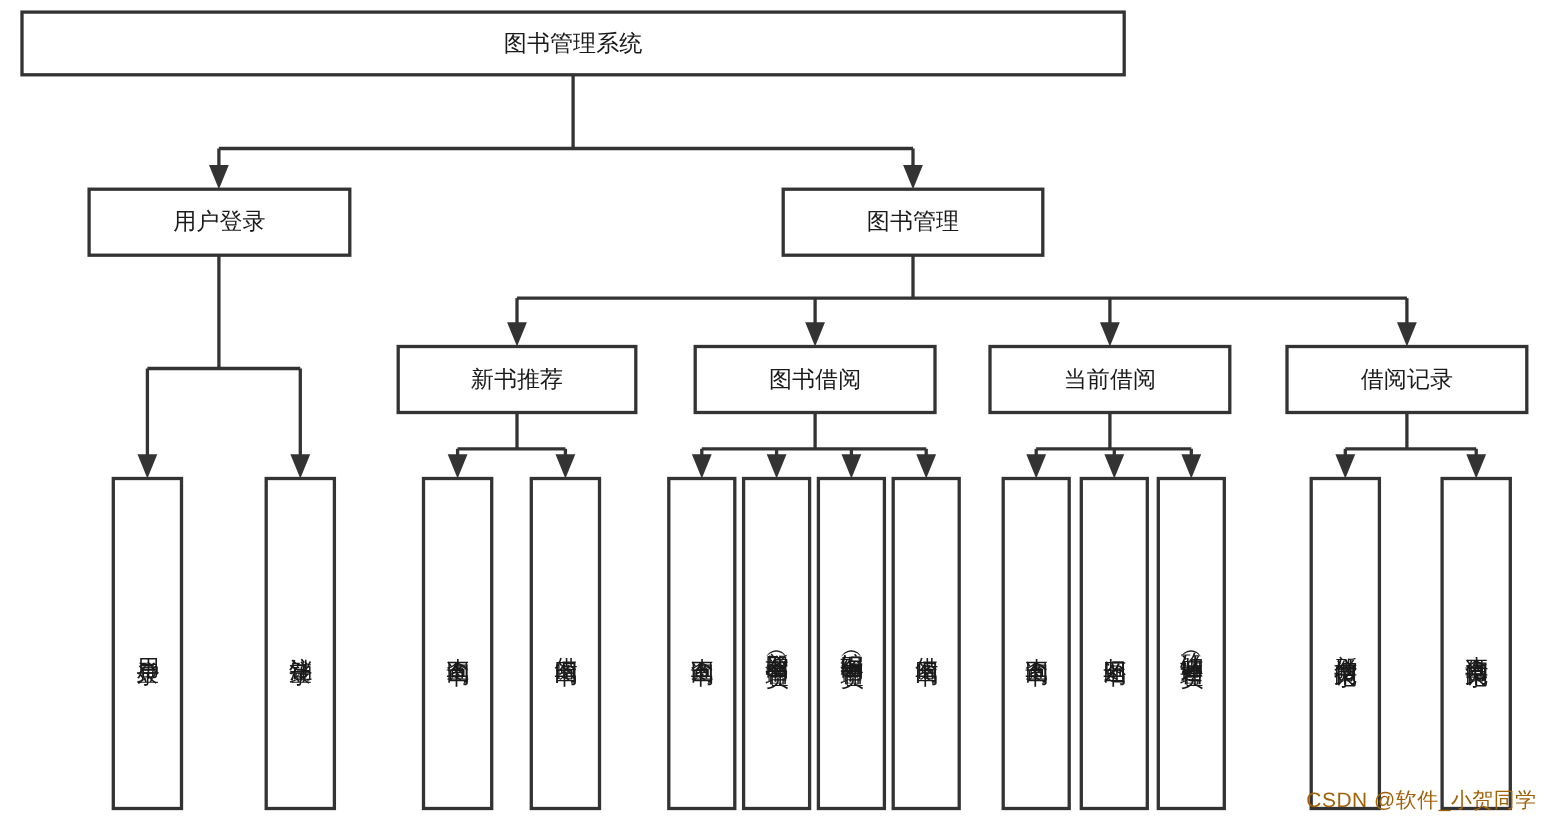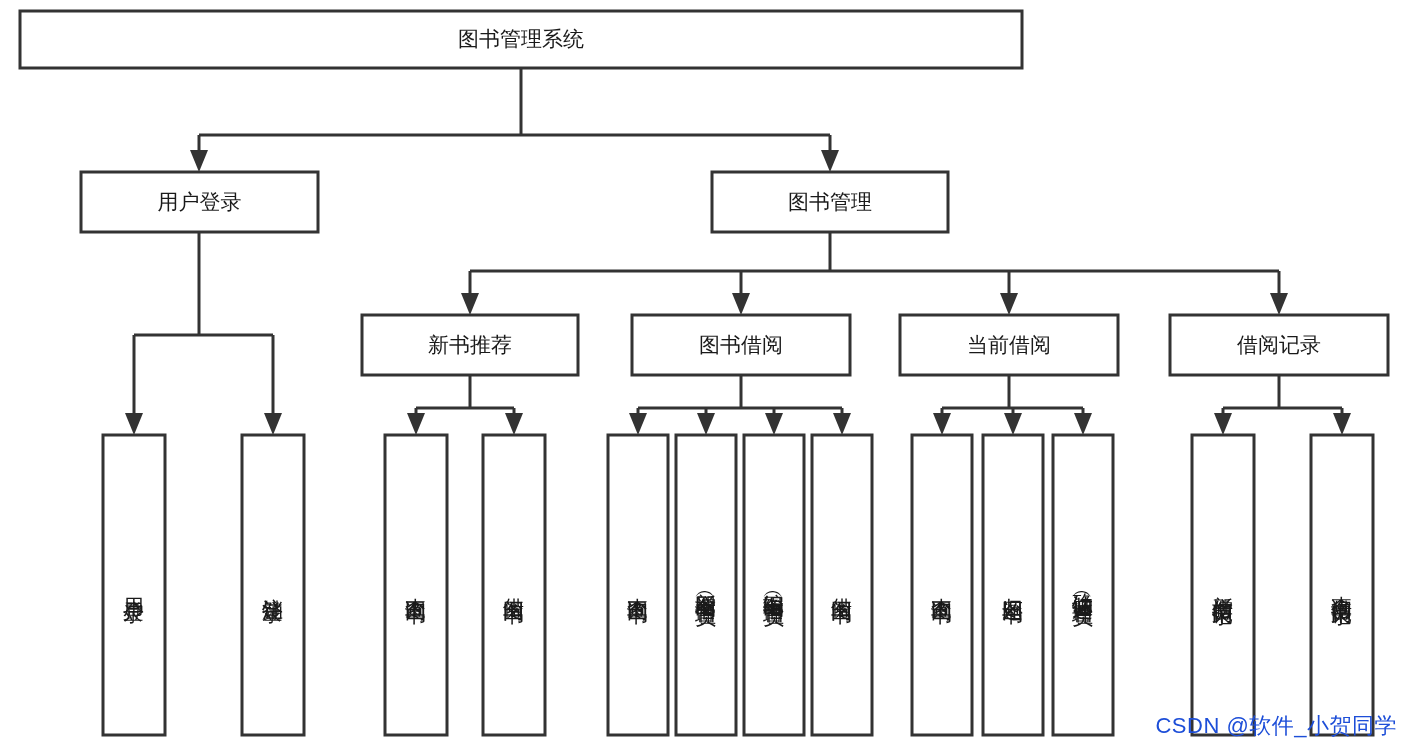--- a/index.html
+++ b/index.html
@@ -64,22 +64,22 @@
     text-orientation: upright;
     letter-spacing: 2px;
     line-height: 1;
     white-space: nowrap;
   }
   .watermark {
     position: absolute;
     right: 8px;
     bottom: 6px;
     font-family: "Liberation Sans", "DejaVu Sans", sans-serif;
-    font-size: 22px;
-    color: #1d4ed8;
+    font-size: 19px;
+    color: #a16207;
     letter-spacing: 0.5px;
     white-space: nowrap;
   }
 </style>
 </head>
 <body>
 
 <div id="diagram-root">
 
   <svg id="flow-svg" viewBox="0 0 1405 747" xmlns="http://www.w3.org/2000/svg">

